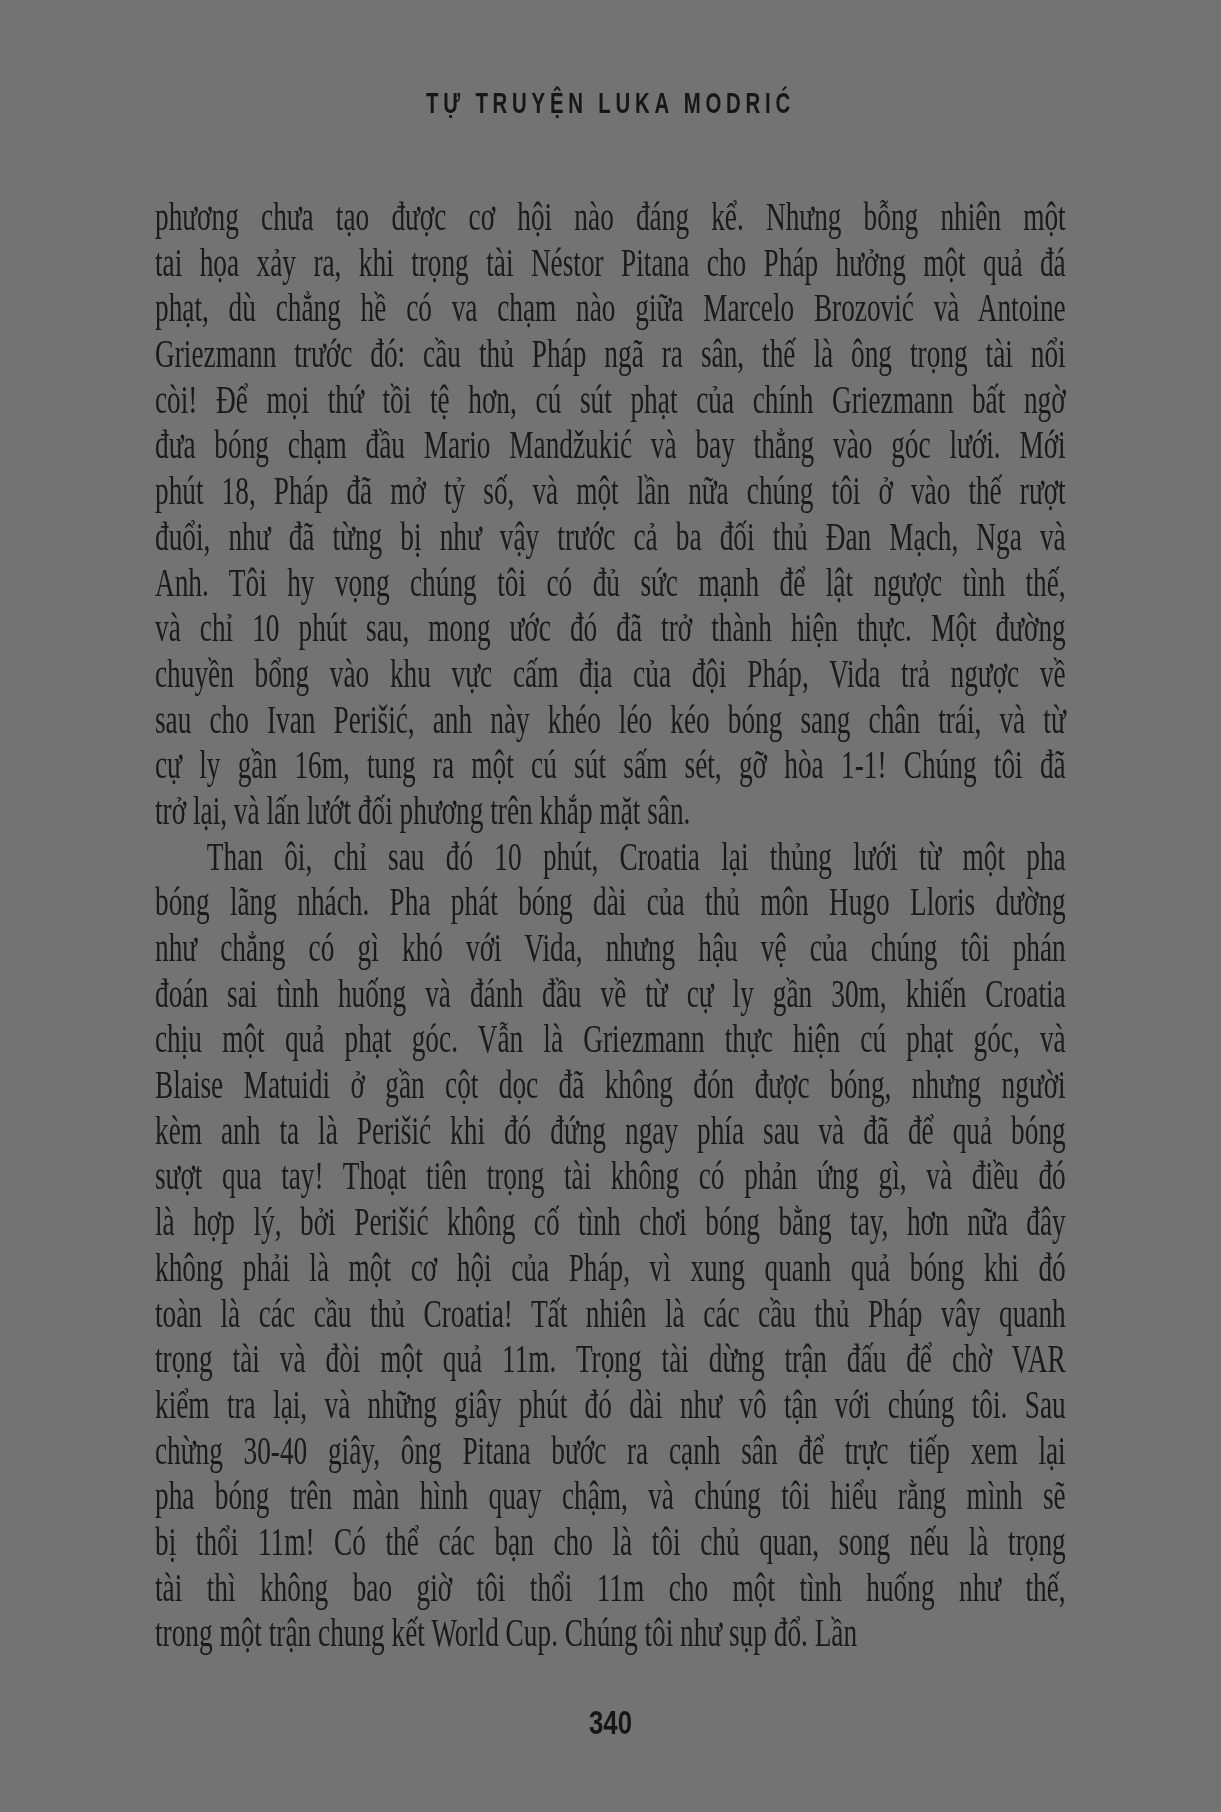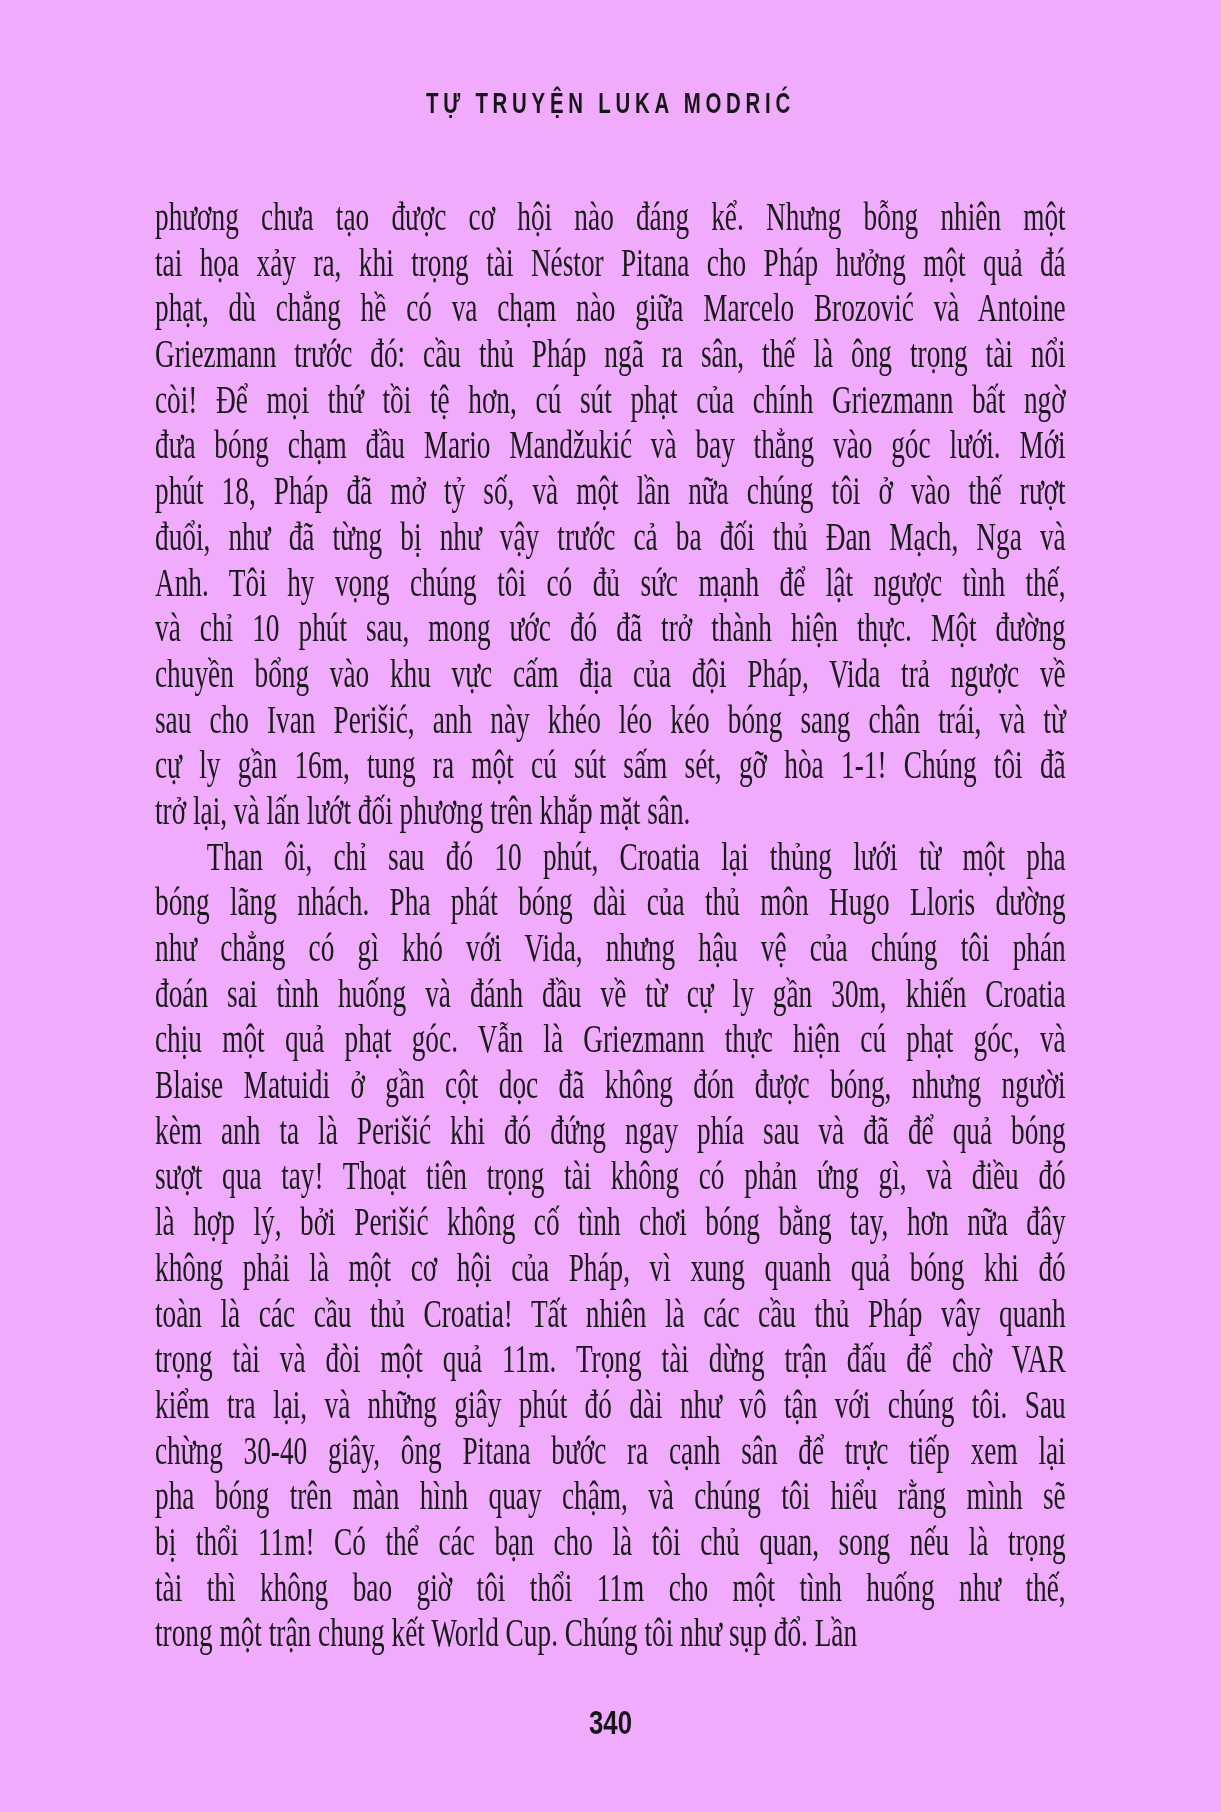--- a/index.html
+++ b/index.html
@@ -5,21 +5,21 @@
   html, body {
     margin: 0;
     padding: 0;
     background: #e8e8e8;
   }
   .page {
     position: relative;
     width: 1221px;
     height: 1812px;
     margin: 0 auto;
-    background: #f0abfc;
+    background: #737373;
     overflow: hidden;
     font-family: "Liberation Serif", serif;
   }
   .running-head {
     position: absolute;
     top: 88px;
     left: 0;
     width: 100%;
     text-align: center;
     font-family: "Liberation Sans", sans-serif;

